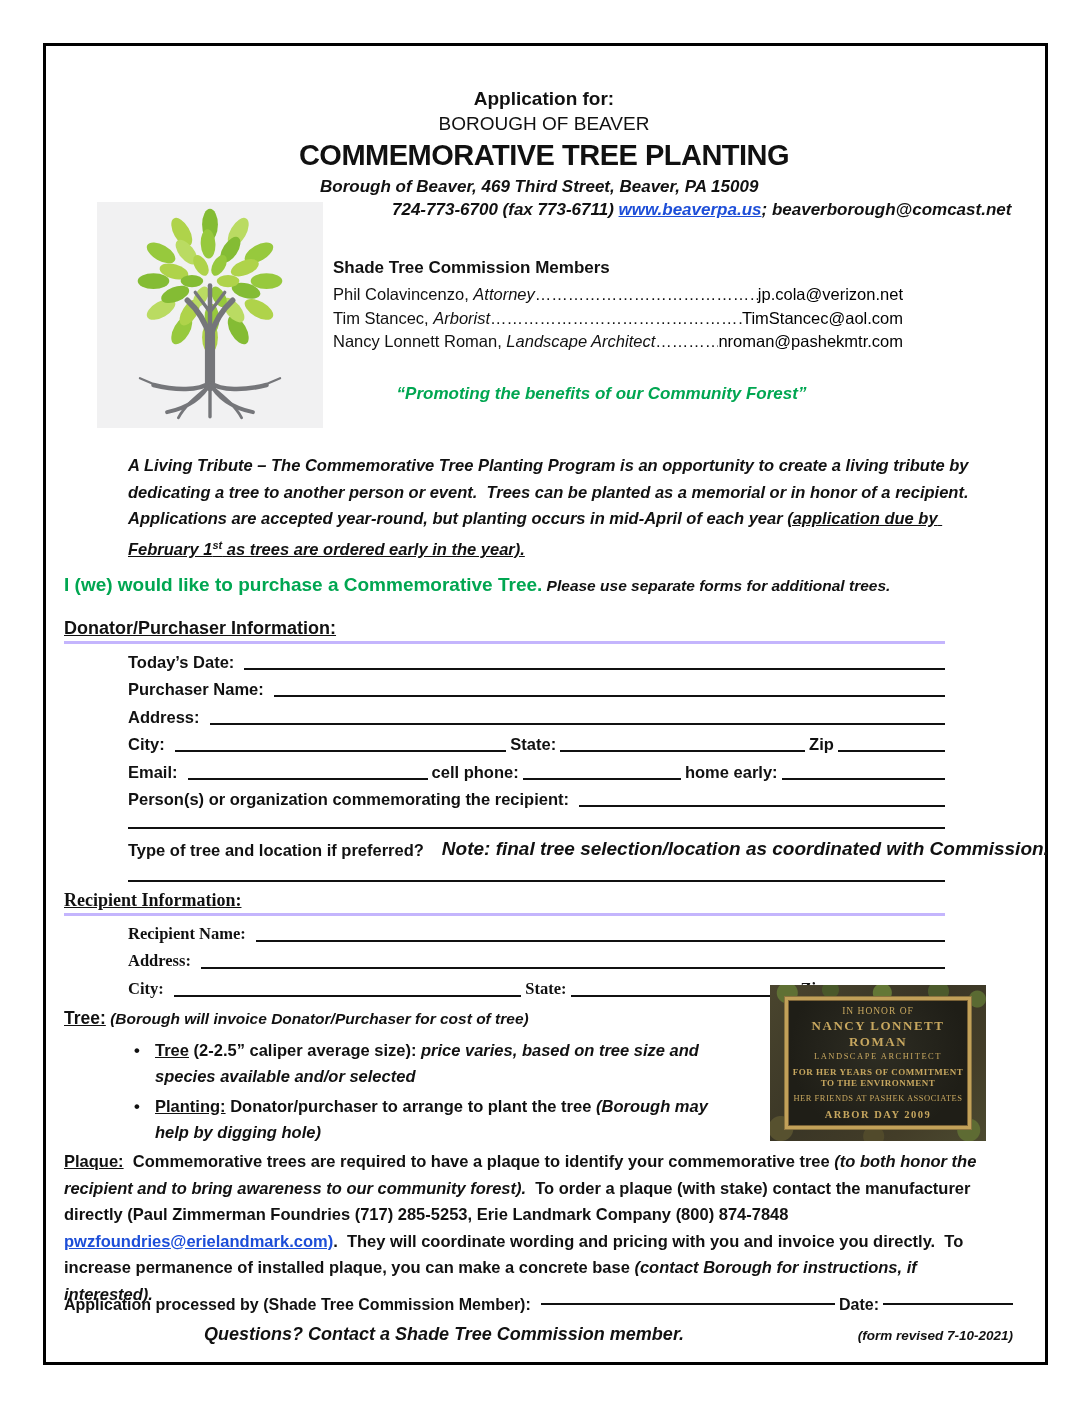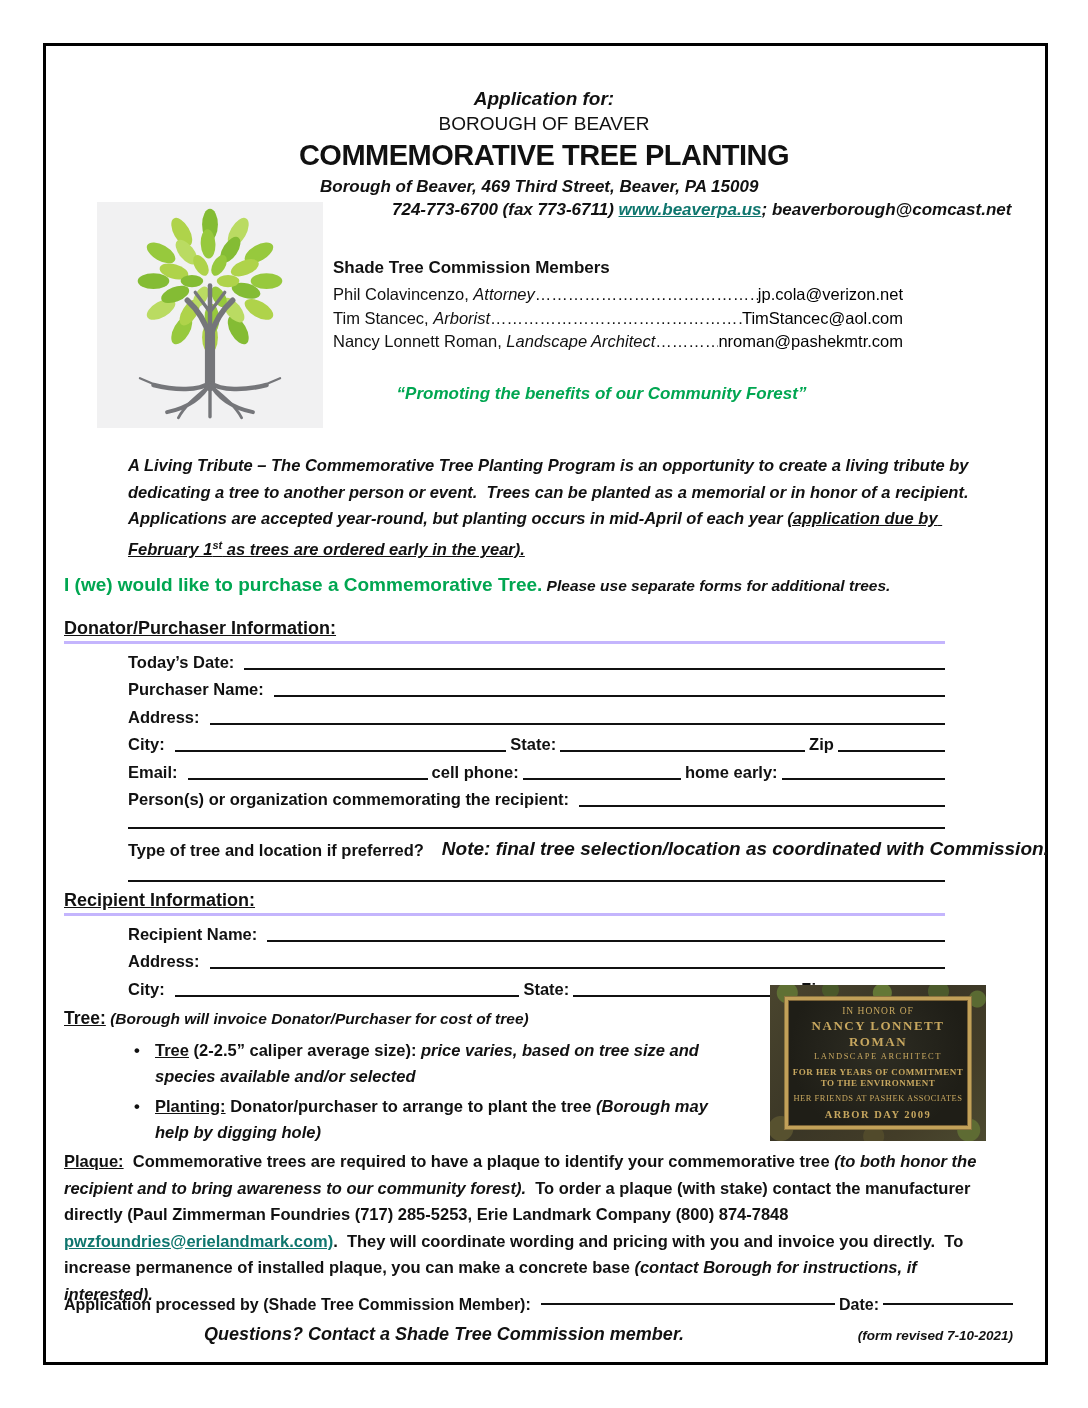--- a/index.html
+++ b/index.html
@@ -2,27 +2,27 @@
 <html><head>
 <meta charset="utf-8">
 <style>
   html,body{margin:0;padding:0;background:#ffffff;}
   .page{position:relative;width:1088px;height:1408px;background:#ffffff;overflow:hidden;
         font-family:"Liberation Sans", sans-serif;color:#111;}
   .frame{position:absolute;left:43px;top:43px;width:999px;height:1316px;border:3px solid #000;}
 
   
   .hdr-appfor{position:absolute;left:0;right:0;top:88px;text-align:center;
-              font-size:19px;font-weight:bold;font-style:italic;}
+              font-size:19px;font-weight:bold;}
   .hdr-borough{position:absolute;left:0;right:0;top:113px;text-align:center;font-size:19px;}
   .hdr-title{position:absolute;left:0;right:0;top:139px;margin:0;text-align:center;
              font-size:29px;font-weight:bold;letter-spacing:-.5px;}
   .hdr-addr{position:absolute;left:320px;top:177px;font-size:17px;font-weight:bold;font-style:italic;}
   .hdr-phone{position:absolute;left:392px;top:200px;font-size:17px;font-weight:bold;font-style:italic;}
-  .link{color:#0f766e;text-decoration:underline;cursor:pointer;}
+  .link{color:#1d4ed8;text-decoration:underline;cursor:pointer;}
 
   
   .logo{position:absolute;left:97px;top:202px;width:226px;height:226px;}
 
   
   .commission{position:absolute;left:333px;top:258px;width:570px;font-size:16.5px;}
   .com-h{font-weight:bold;font-size:17px;margin-bottom:7px;}
   .mem{display:flex;align-items:baseline;height:23.5px;white-space:nowrap;}
   .mem-left{flex:0 0 auto;}
   .mem-dots{flex:1 1 auto;overflow:hidden;}
@@ -52,21 +52,21 @@
   .frow{display:flex;align-items:flex-end;height:27.5px;font-size:16.5px;font-weight:bold;}
   .lbl{white-space:nowrap;padding-right:10px;}
   .lbl-mid{white-space:nowrap;padding:0 4px 0 4px;}
   .line{border-bottom:2.5px solid #111;margin-bottom:2px;}
   .grow{flex:1 1 auto;}
   .note-it{font-style:italic;font-size:19px;font-weight:bold;padding-left:8px;white-space:nowrap;}
   .fullline{height:22px;}
   .fullline .line{flex:1 1 auto;}
 
   .donator{top:618px;}
-  .recipient{top:890px;}
+  .recipient{top:890px;font-family:Liberation Serif, serif;}
 
   
   .treesec{position:absolute;left:64px;top:1008px;width:706px;font-size:16.5px;}
   .tree-head{font-size:17.5px;}
   .bold-u{font-weight:bold;text-decoration:underline;}
   .bi{font-weight:bold;font-style:italic;}
   .bullets{margin-top:8px;}
   .brow{display:flex;margin-bottom:4px;line-height:26px;}
   .bdot{flex:0 0 21px;margin-left:70px;font-weight:bold;}
   .btext{flex:0 0 560px;}

